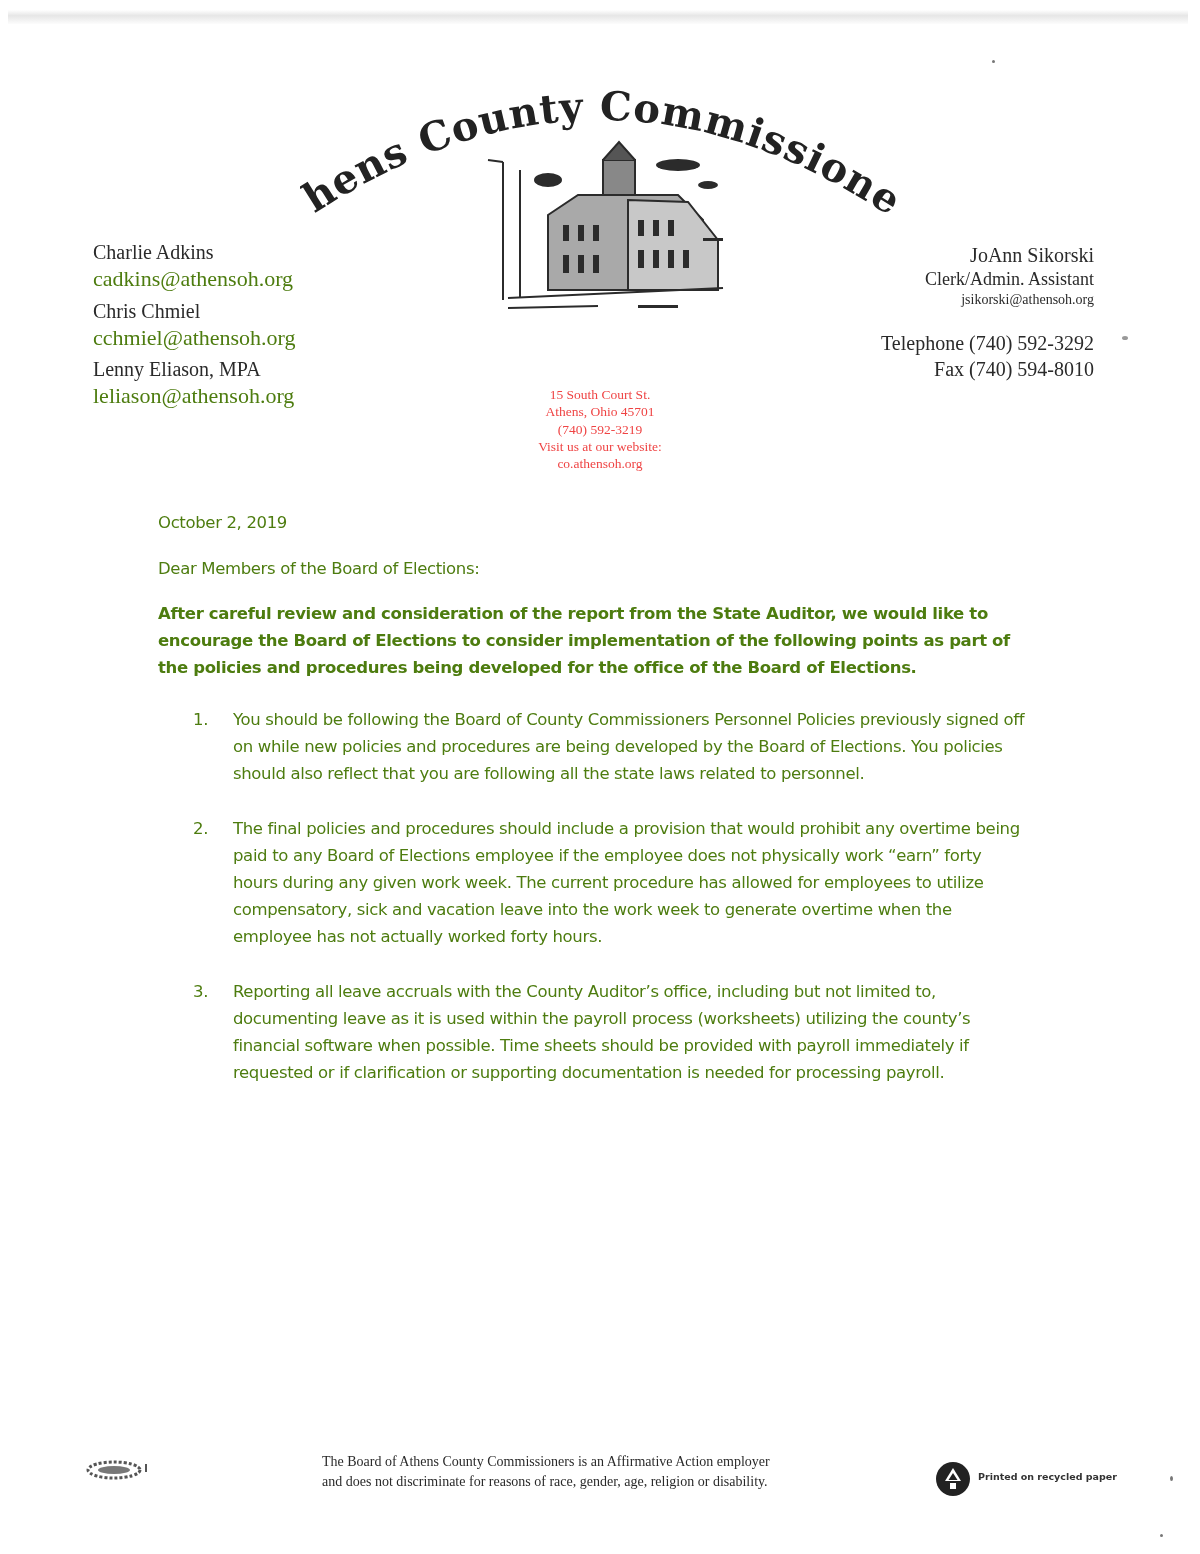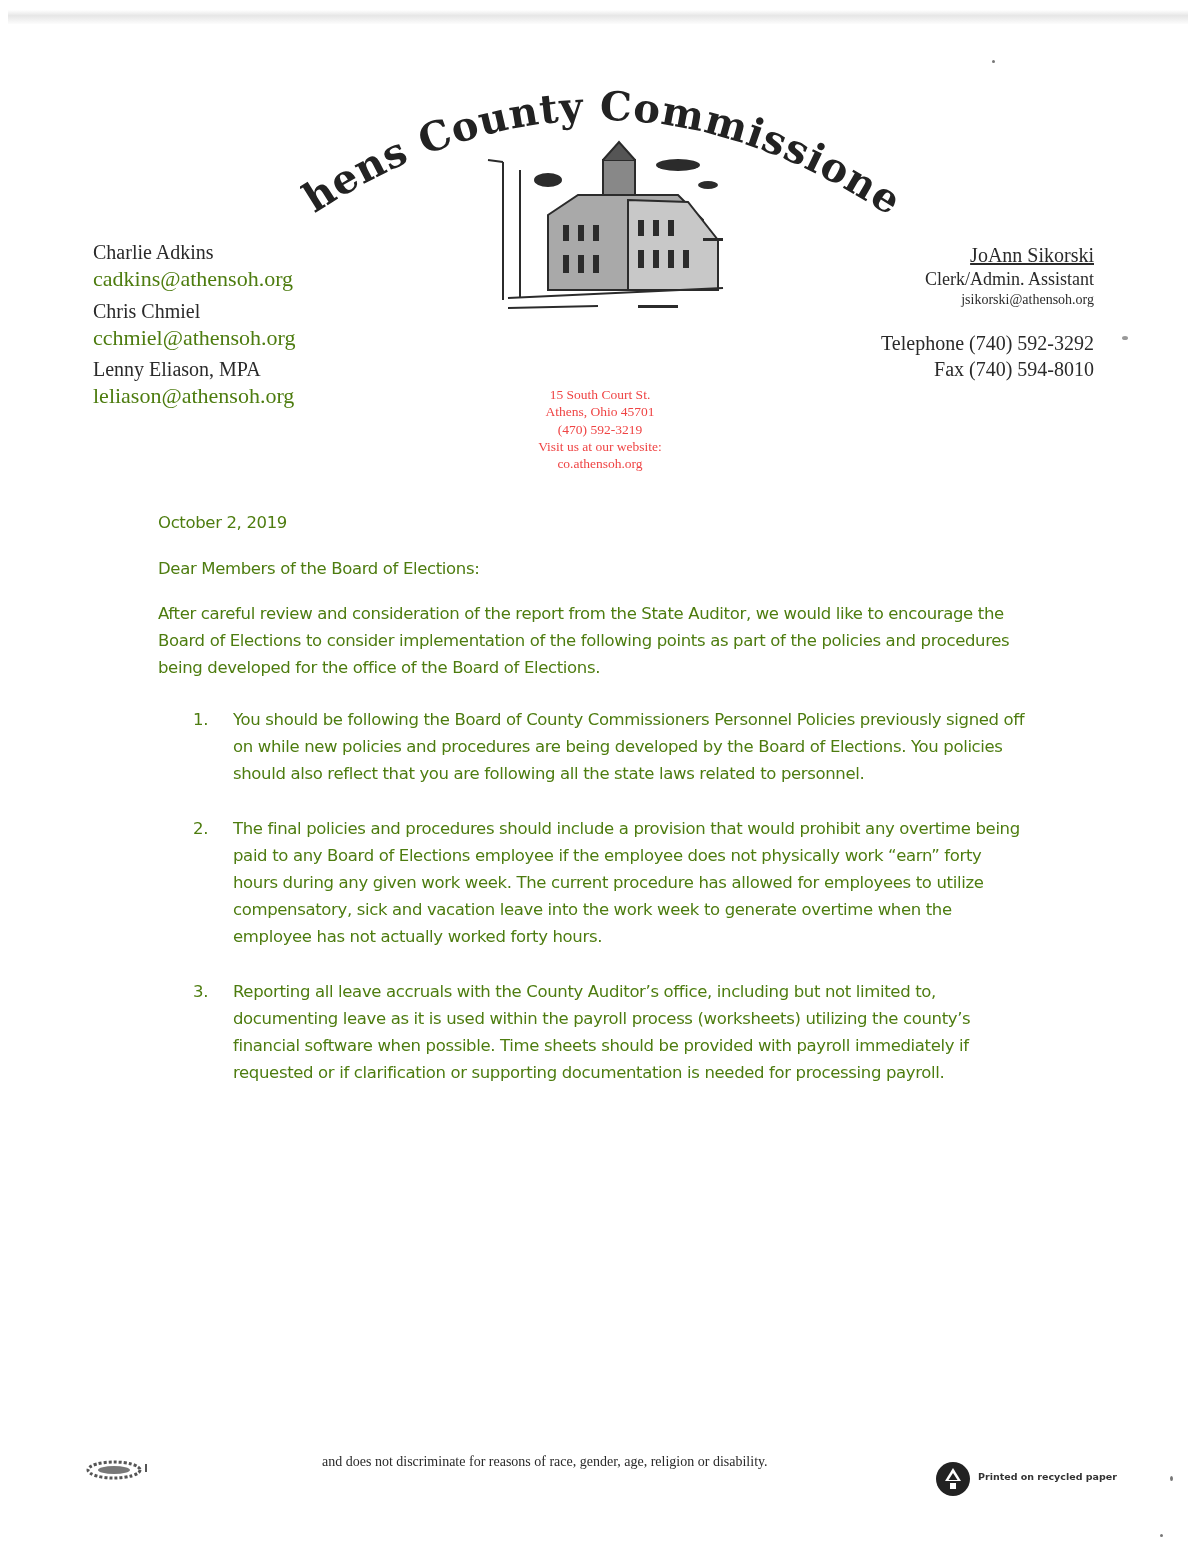--- a/index.html
+++ b/index.html
@@ -16,36 +16,36 @@
     .arc-title svg text {
       font-family: "DejaVu Serif", serif; font-weight: bold; font-size: 40px; fill: #222;
       letter-spacing: 1px;
     }
     .courthouse { position: absolute; left: 478px; top: 140px; width: 262px; height: 180px; }
     .serif { font-family: "Liberation Serif", "DejaVu Serif", serif; }
     .left-contacts { position: absolute; left: 93px; top: 240px; line-height: 1.25; }
     .left-contacts .name { font-size: 20px; color: #2a2a2a; }
     .left-contacts .email { font-size: 22px; color: #4d7c0f; margin-bottom: 6px; }
     .right-contacts { position: absolute; right: 106px; top: 242px; text-align: right; line-height: 1.3; color: #2a2a2a; }
-    .right-contacts .name { font-size: 20px; text-decoration: underline; }
+    .right-contacts .name { font-size: 20px; }
     .right-contacts .role { font-size: 18px; }
     .right-contacts .email { font-size: 14px; margin-bottom: 20px; }
     .right-contacts .phone { font-size: 20px; }
     .center-address { position: absolute; left: 480px; top: 338px; width: 240px; text-align: center; font-size: 13.5px; line-height: 1.28; color: #ef4444; margin-top: 48px; }
 
     
     .letter {
       position: absolute; left: 158px; top: 513px; width: 870px;
       font-family: "DejaVu Sans", sans-serif; font-size: 16.5px; color: #4d7c0f;
       letter-spacing: -0.35px;
     }
     .letter .date { margin: 0 0 26px 0; }
     .letter .addr div { line-height: 26px; }
     .letter .salutation { margin-top: 27px; }
-    .letter .intro { margin-top: 22px; line-height: 27px; }
+    .letter .intro { margin-top: 22px; line-height: 27px; font-weight: bold; }
     .points { margin: 25px 0 0 0; padding: 0; list-style: none; }
     .points li { position: relative; padding-left: 40px; margin-left: 35px; line-height: 27px; margin-bottom: 28px; }
     .points li .num { position: absolute; left: 0; top: 0; }
 
     
     .footer-seal { position: absolute; left: 84px; top: 1458px; width: 72px; height: 24px; }
     .footer-note { position: absolute; left: 322px; top: 1452px; width: 560px; font-size: 14px; line-height: 1.45; color: #2a2a2a; }
     .recycle { position: absolute; left: 935px; top: 1461px; width: 36px; height: 36px; }
     .recycle-text { position: absolute; left: 978px; top: 1471px; font-family: "DejaVu Sans", sans-serif; font-size: 9.5px; font-weight: bold; color: #333; }
     .speck { position: absolute; background: #777; border-radius: 50%; }
@@ -113,21 +113,21 @@
   </div>
   <div>
     <div class="name">Lenny Eliason, MPA</div>
     <div class="email">leliason@athensoh.org</div>
   </div>
 </div>
 
 <div class="center-address serif">
   <div>15 South Court St.</div>
   <div>Athens, Ohio 45701</div>
-  <div>(470) 592-3219</div>
+  <div>(740) 592-3219</div>
   <div>Visit us at our website:</div>
   <div>co.athensoh.org</div>
 </div>
 
 <div class="right-contacts serif">
   <div class="name">JoAnn Sikorski</div>
   <div class="role">Clerk/Admin. Assistant</div>
   <div class="email">jsikorski@athensoh.org</div>
   <div class="phone">Telephone (740) 592-3292</div>
   <div class="phone">Fax (740) 594-8010</div>
@@ -155,20 +155,21 @@
 
 <div class="footer-seal">
   <svg width="72" height="24" viewBox="0 0 72 24">
     <ellipse cx="30" cy="12" rx="26" ry="8" fill="none" stroke="#555" stroke-width="3" stroke-dasharray="3 2"></ellipse>
     <ellipse cx="30" cy="12" rx="16" ry="4" fill="#777"></ellipse>
     <line x1="62" y1="6" x2="62" y2="14" stroke="#555" stroke-width="2"></line>
   </svg>
 </div>
 
 <div class="footer-note serif">
+  <div>The Board of Athens County Commissioners is an Affirmative Action employer</div>
   <div>and does not discriminate for reasons of race, gender, age, religion or disability.</div>
 </div>
 
 <div class="recycle">
   <svg width="36" height="36" viewBox="0 0 36 36">
     <circle cx="18" cy="18" r="17" fill="#222"></circle>
     <path d="M18 7 L26 20 L10 20 Z" fill="#fff"></path>
     <path d="M18 12 L22.5 19 L13.5 19 Z" fill="#222"></path>
     <rect x="15" y="22" width="6" height="6" fill="#fff"></rect>
   </svg>

